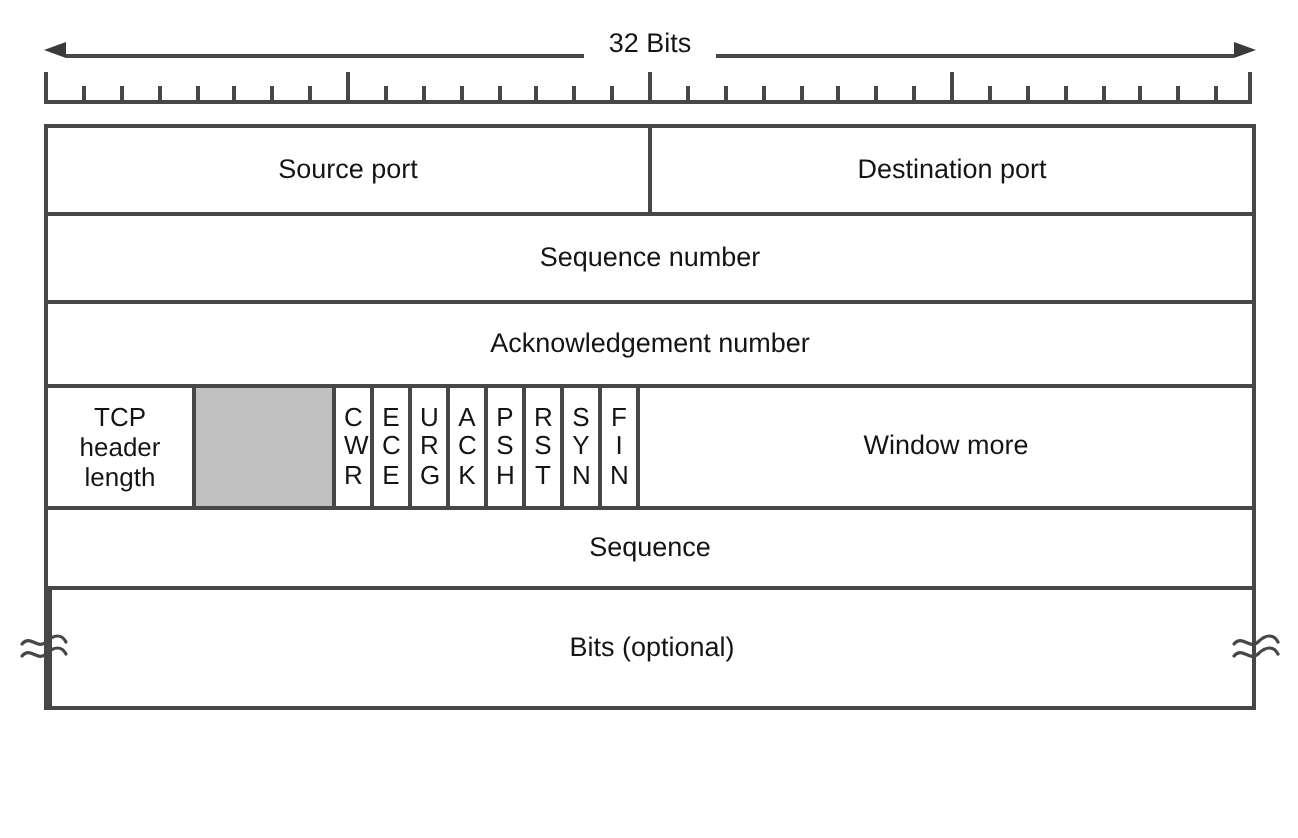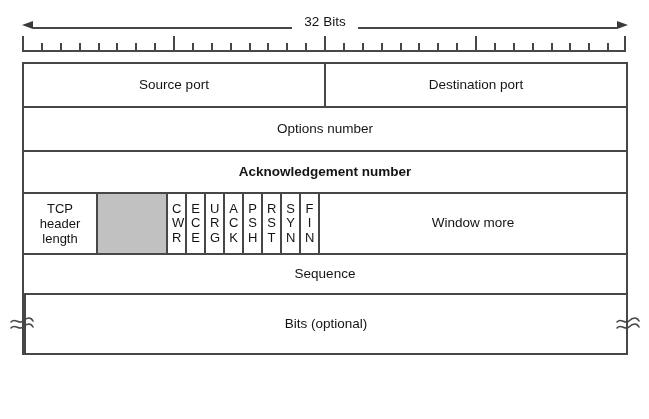--- a/index.html
+++ b/index.html
@@ -34,21 +34,21 @@
   .row:first-child { border-top:none; }
   .cell {
     display:flex; align-items:center; justify-content:center;
     text-align:center; font-size:13.5px; line-height:1.25;
     border-left:2px solid #474747; box-sizing:border-box;
     min-width:0;
   }
   .cell:first-child { border-left:none; }
   .grow { flex:1 1 0; }
 
-  .h42 { height:42px; } .h40 { height:40px;font-weight:bold; } .h59 { height:59px; }
+  .h42 { height:42px; } .h40 { height:40px; } .h59 { height:59px; }
   .h38 { height:38px; } .h41 { height:41px; } .h58 { height:58px; }
 
   .tcp-len { flex:0 0 72px; padding:0 6px; line-height:1.18; font-size:13px;border-radius:10px; }
   .reserved { flex:0 0 70px; background:#c1c1c1; }
   .flag { flex:0 0 19px; font-size:13px; line-height:1.12; overflow:visible; }
   .flag span { display:inline-block; width:9px; word-break:break-all; text-align:center; }
 
   
   .break-mark { position:absolute; top:50%; margin-top:-9px; width:26px; height:18px; }
   .break-mark.bleft  { left:-15px; }
@@ -105,21 +105,21 @@
     </div>
 
   <div class="tcp-table">
 
     <div class="row h42">
       <div class="cell grow">Source port</div>
       <div class="cell grow">Destination port</div>
     </div>
 
     <div class="row h42">
-      <div class="cell grow">Options number</div>
+      <div class="cell grow">Sequence number</div>
     </div>
 
     <div class="row h40">
       <div class="cell grow">Acknowledgement number</div>
     </div>
 
     <div class="row h59">
       <div class="cell tcp-len">TCP header length</div>
       <div class="cell reserved"></div>
       <div class="cell flag">

